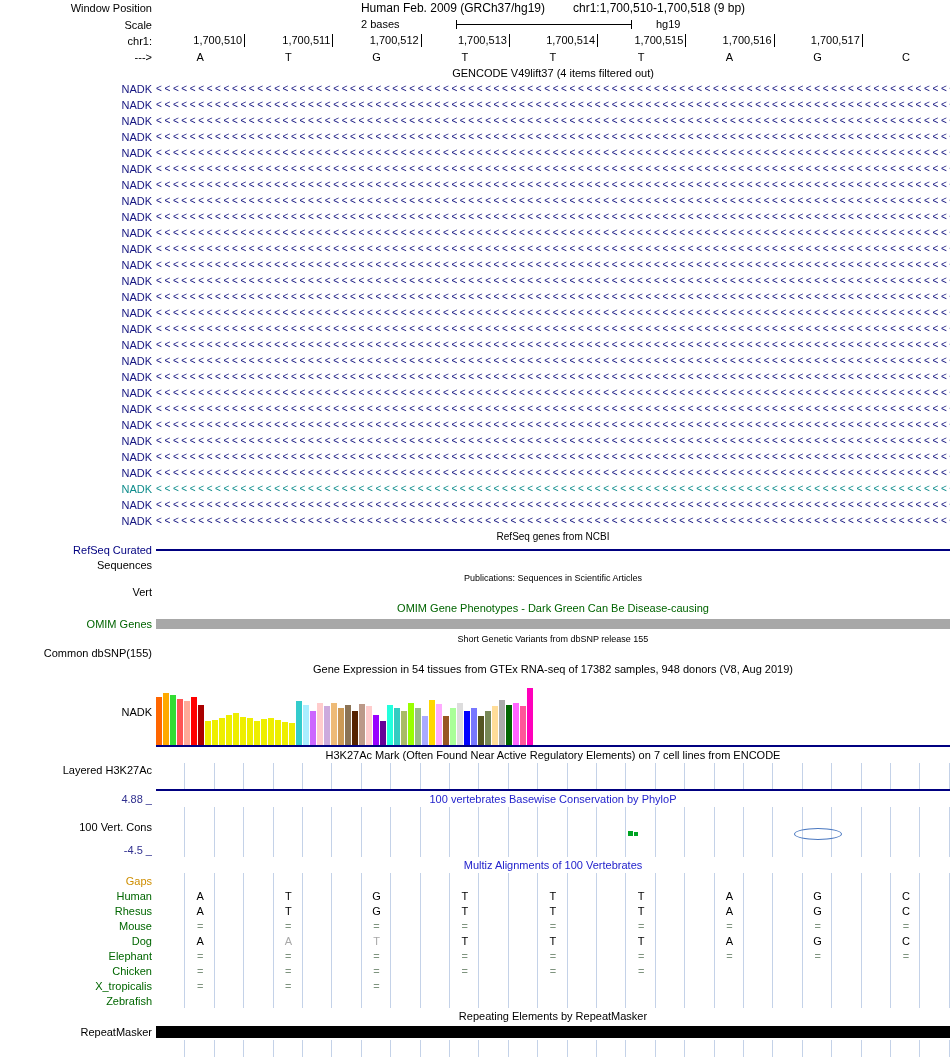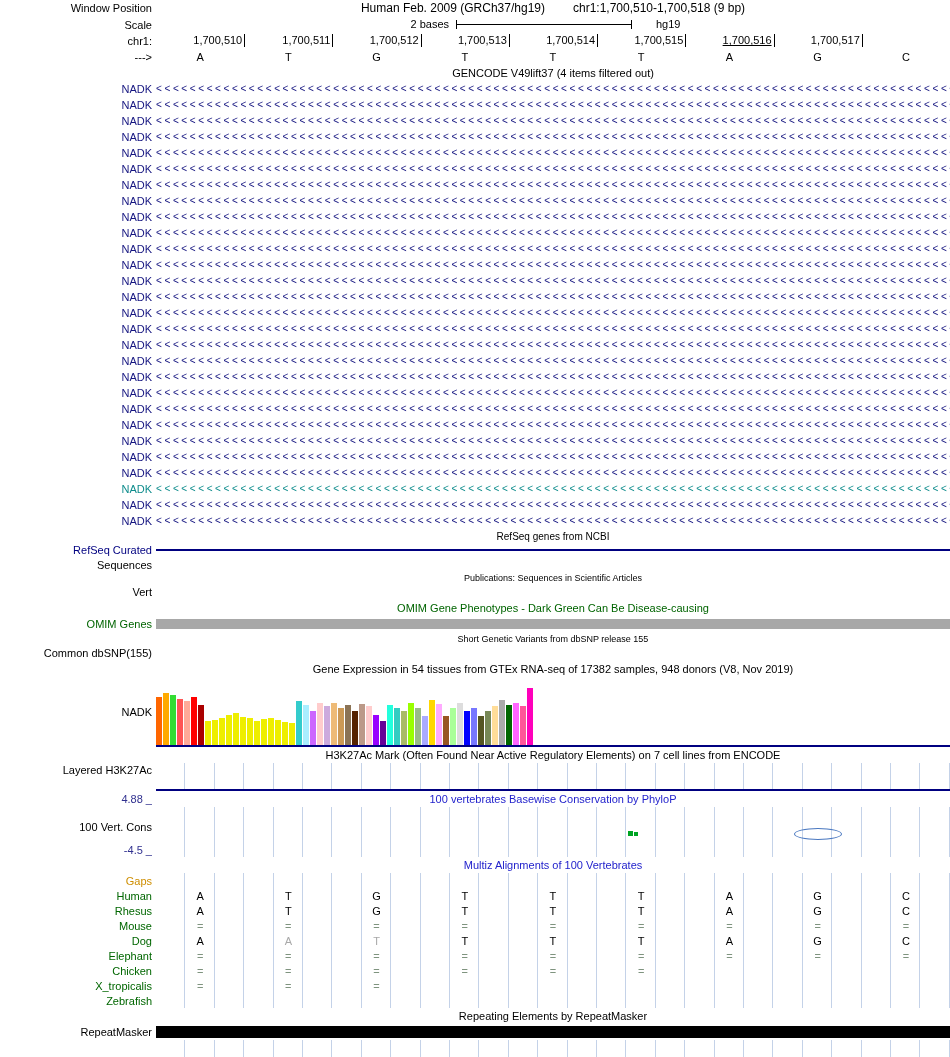--- a/index.html
+++ b/index.html
@@ -9,21 +9,21 @@
   .lbl{flex:0 0 152px;max-width:152px;text-align:right;padding-right:4px;white-space:nowrap;overflow:hidden;}
   .trk{flex:1 1 auto;min-width:0;position:relative;align-self:stretch;overflow:hidden;}
   .center-label{display:flex;align-items:center;justify-content:center;white-space:nowrap;}
   .title-line{font-size:12px;gap:28px;}
   .mid-center{font-size:10px;}
   .small-center{font-size:9px;}
   .blue-center{color:#2222CC;}
   .green-center{color:#006400;}
   .pos-label{position:absolute;top:1px;width:88px;text-align:right;}
   .pos-tick{position:absolute;top:1px;width:1px;height:13px;background:#000;}
-  .scale-text{position:absolute;left:205px;top:2px;width:88px;text-align:right;}
+  .scale-text{position:absolute;left:205px;top:2px;width:88px;text-align:left;}
   .scale-bar{position:absolute;left:300px;top:8px;width:176px;height:1px;background:#000;}
   .scale-bar:before,.scale-bar:after{content:"";position:absolute;top:-4px;width:1px;height:9px;background:#000;}
   .scale-bar:before{left:0;} .scale-bar:after{right:0;}
   .scale-db{position:absolute;left:500px;top:2px;}
   .base-grid{display:flex;align-items:center;height:100%;width:100%;}
   .base-cell{flex:1 1 0;text-align:center;}
   .gene-row{height:16px;}
   .arrows{width:100%;font-size:10px;line-height:16px;letter-spacing:2.6px;white-space:nowrap;overflow:hidden;}
   .refseq-lbl{color:#000080;}
   .refseq-line{position:absolute;left:0;right:0;top:6px;height:2px;background:#000080;}
@@ -79,21 +79,21 @@
         <span class="pos-label" style="left: 86.4444px;">1,700,511</span>
         <div class="pos-tick" style="left: 176.4px;"></div>
         <span class="pos-label" style="left: 174.667px;">1,700,512</span>
         <div class="pos-tick" style="left: 264.7px;"></div>
         <span class="pos-label" style="left: 262.889px;">1,700,513</span>
         <div class="pos-tick" style="left: 352.9px;"></div>
         <span class="pos-label" style="left: 351.111px;">1,700,514</span>
         <div class="pos-tick" style="left: 441.1px;"></div>
         <span class="pos-label" style="left: 439.333px;">1,700,515</span>
         <div class="pos-tick" style="left: 529.3px;"></div>
-        <span class="pos-label" style="left: 527.556px; text-decoration: underline;">1,700,516</span>
+        <span class="pos-label" style="left: 527.556px;">1,700,516</span>
         <div class="pos-tick" style="left: 617.6px;"></div>
         <span class="pos-label" style="left: 615.778px;">1,700,517</span>
         <div class="pos-tick" style="left: 705.8px;"></div>
       </div>
   </div>
 
   <div class="row" style="height:16px">
     <div class="lbl">---&gt;</div>
     <div class="trk">
       <div class="base-grid" id="ruler-bases">
@@ -325,21 +325,21 @@
     <div class="lbl"></div>
     <div class="trk center-label small-center">Short Genetic Variants from dbSNP release 155</div>
   </div>
   <div class="row" style="height:16px">
     <div class="lbl">Common dbSNP(155)</div>
     <div class="trk"></div>
   </div>
 
   <div class="row" style="height:16px">
     <div class="lbl"></div>
-    <div class="trk center-label">Gene Expression in 54 tissues from GTEx RNA-seq of 17382 samples, 948 donors (V8, Nov 2019)</div>
+    <div class="trk center-label">Gene Expression in 54 tissues from GTEx RNA-seq of 17382 samples, 948 donors (V8, Aug 2019)</div>
   </div>
   <div class="row" style="height:70px">
     <div class="lbl">NADK</div>
     <div class="trk">
       <div class="gtex-bars" id="gtex-bars">
           <div class="gtex-bar" style="background: rgb(255, 102, 0); height: 48px;"></div>
           <div class="gtex-bar" style="background: rgb(255, 170, 0); height: 52px;"></div>
           <div class="gtex-bar" style="background: rgb(51, 221, 51); height: 50px;"></div>
           <div class="gtex-bar" style="background: rgb(255, 85, 85); height: 46px;"></div>
           <div class="gtex-bar" style="background: rgb(255, 170, 153); height: 44px;"></div>

